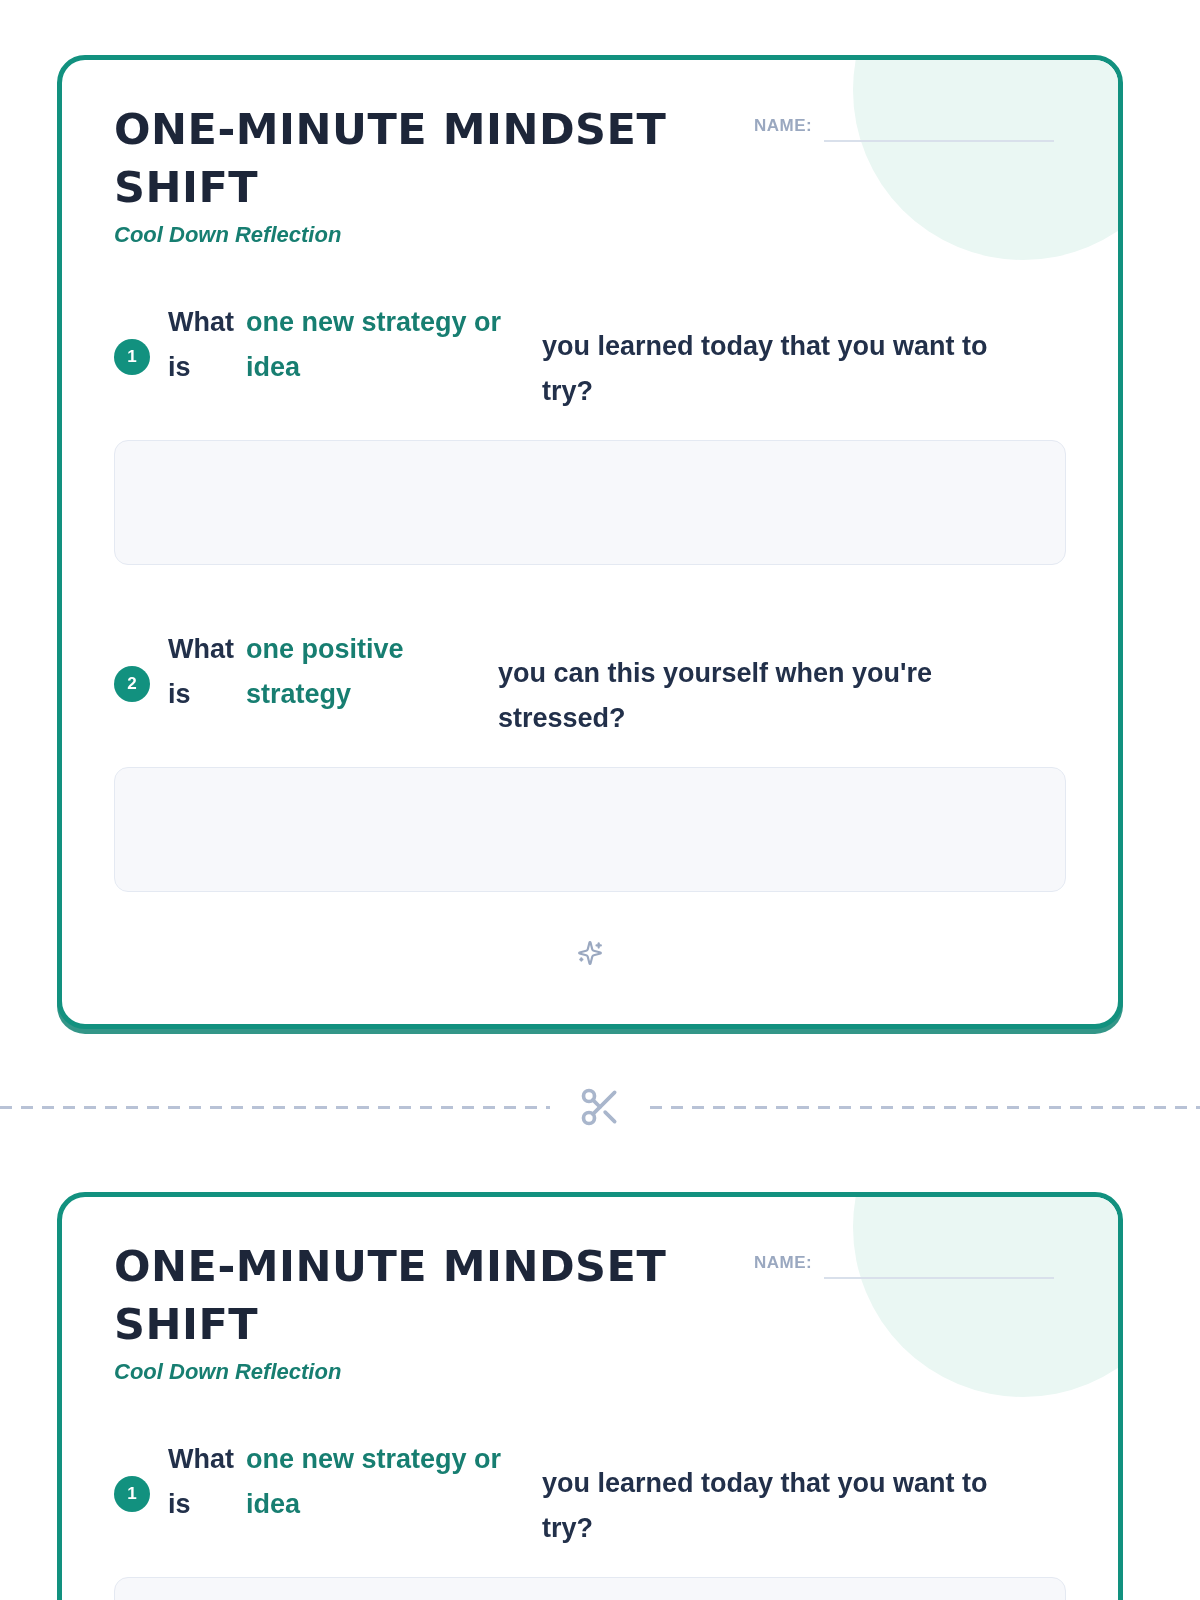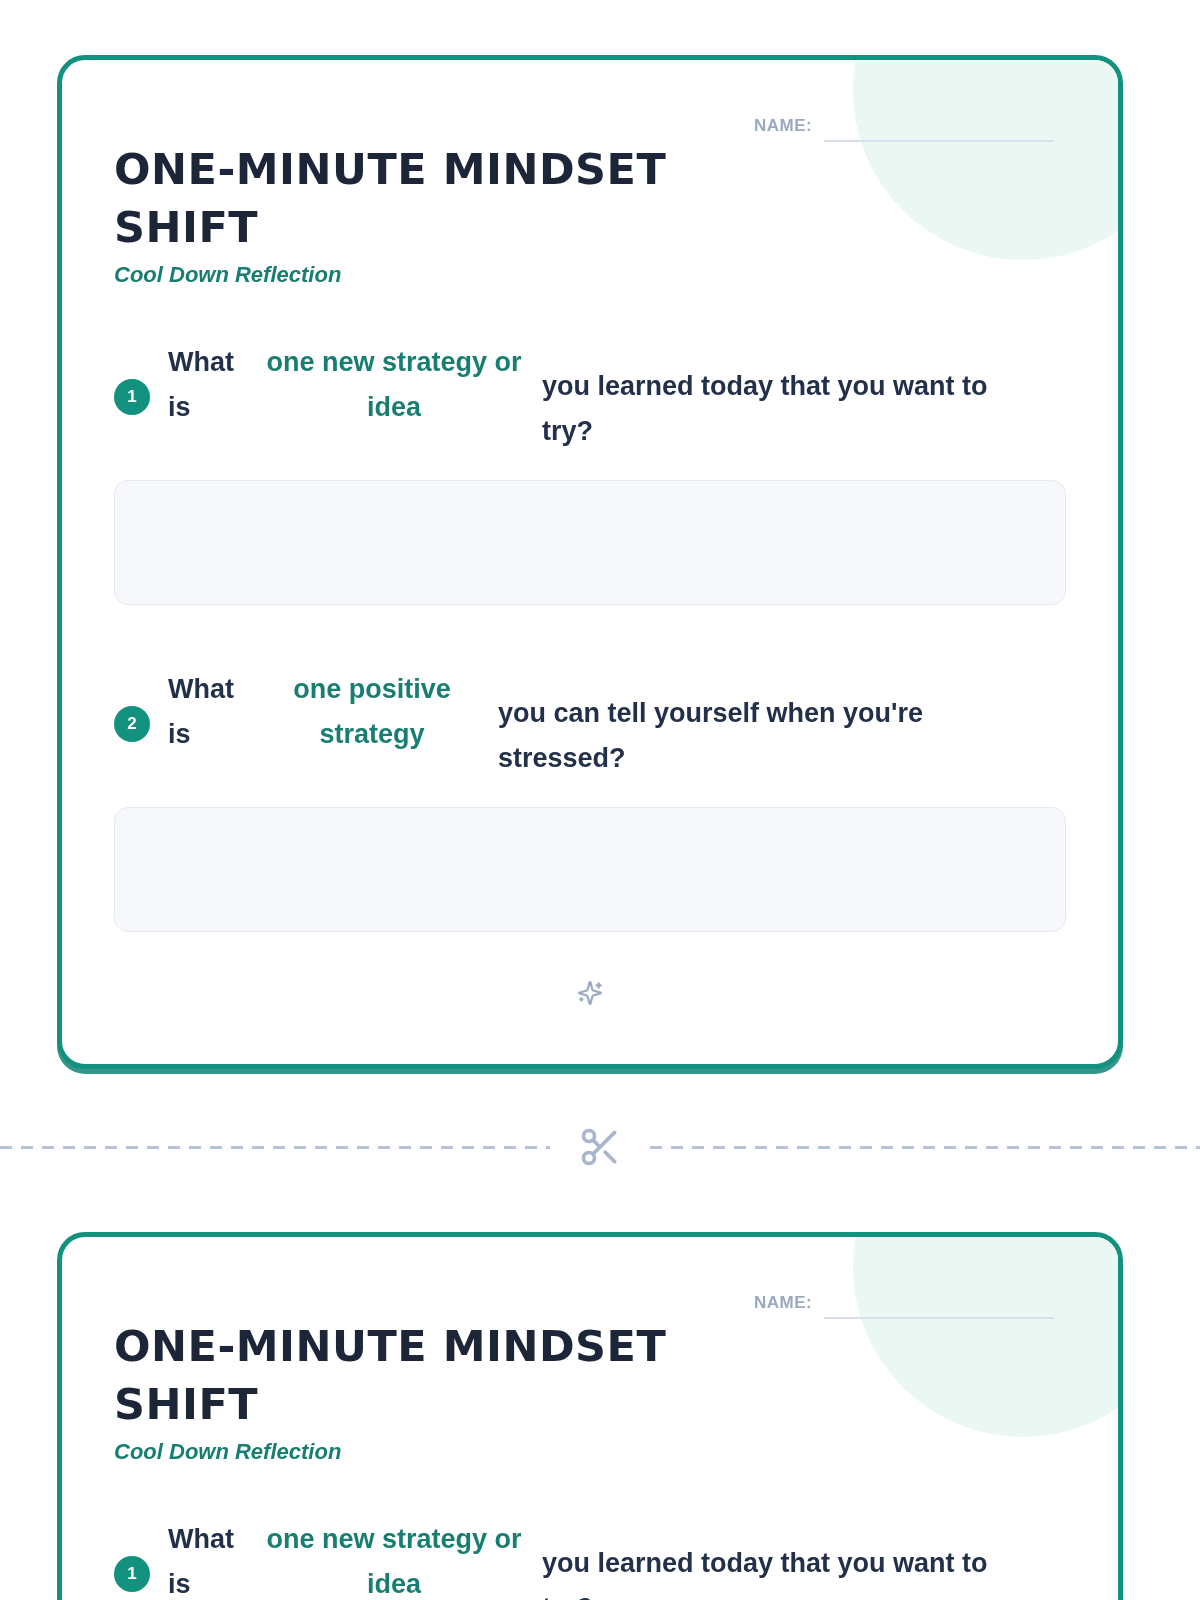--- a/index.html
+++ b/index.html
@@ -47,21 +47,20 @@
   .card-header{display:flex;position:relative;}
   .title{
     font-family:"DejaVu Sans","Liberation Sans",sans-serif;
     font-weight:800;
     font-size:43px;
     line-height:1.35;
     letter-spacing:0.5px;
     color:var(--title-navy);
     max-width:640px;
     flex:1;
-    margin-top:40px;
   }
   .name-block{
     width:300px;
     flex-shrink:0;
     display:flex;
     align-items:flex-start;
     padding-top:16px;
     justify-content:center;
   }
   .name-label{
@@ -108,21 +107,21 @@
   .q-text{
     display:flex;
     align-items:flex-start;
     font-size:27px;
     font-weight:700;
     line-height:45px;
     color:var(--question-navy);
   }
   .seg{display:block;}
   .seg.lead{width:78px;flex-shrink:0;}
-  .seg.highlight{color:var(--teal-text);flex-shrink:0;text-align:center;}
+  .seg.highlight{color:var(--teal-text);flex-shrink:0;}
   .q1 .seg.highlight{width:296px;}
   .q2 .seg.highlight{width:252px;}
   .seg.rest{width:490px;flex-shrink:1;margin-top:24px;}
 
   .answer-box{
     margin-top:26px;
     height:125px;
     background:var(--answer-box-bg);
     border:1.5px solid var(--answer-box-border);
     border-radius:14px;
@@ -185,21 +184,21 @@
       <span class="seg rest">you learned today that you want to try?</span>
     </div>
   </div>
   <div class="answer-box"></div>
 
   <div class="question q2">
     <span class="badge">2</span>
     <div class="q-text">
       <span class="seg lead">What is</span>
       <span class="seg highlight">one positive strategy</span>
-      <span class="seg rest">you can tell yourself when you're stressed?</span>
+      <span class="seg rest">you can this yourself when you're stressed?</span>
     </div>
   </div>
   <div class="answer-box"></div>
 
   <div class="footer-note">
     <svg width="26" height="26" viewBox="0 0 24 24" fill="none" stroke="#9AA8C0" stroke-width="2" stroke-linecap="round" stroke-linejoin="round">
       <path d="M9.937 15.5A2 2 0 0 0 8.5 14.063l-6.135-1.582a.5.5 0 0 1 0-.962L8.5 9.936A2 2 0 0 0 9.937 8.5l1.582-6.135a.5.5 0 0 1 .963 0L14.063 8.5A2 2 0 0 0 15.5 9.937l6.135 1.581a.5.5 0 0 1 0 .964L15.5 14.063a2 2 0 0 0-1.437 1.437l-1.582 6.135a.5.5 0 0 1-.963 0z"></path>
       <path d="M20 3v4"></path>
         <path d="M22 5h-4"></path>
         <path d="M4 17v2"></path>

